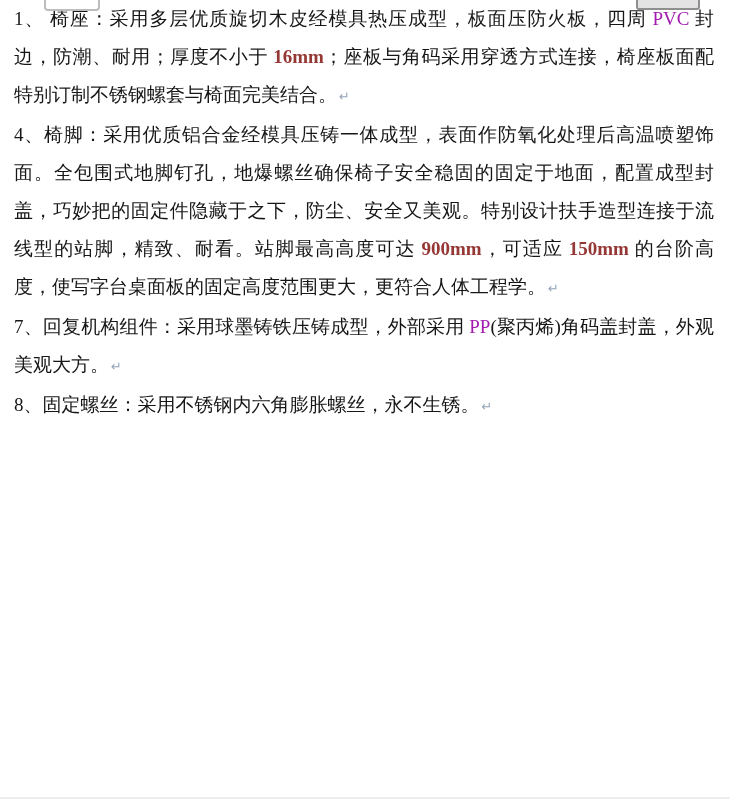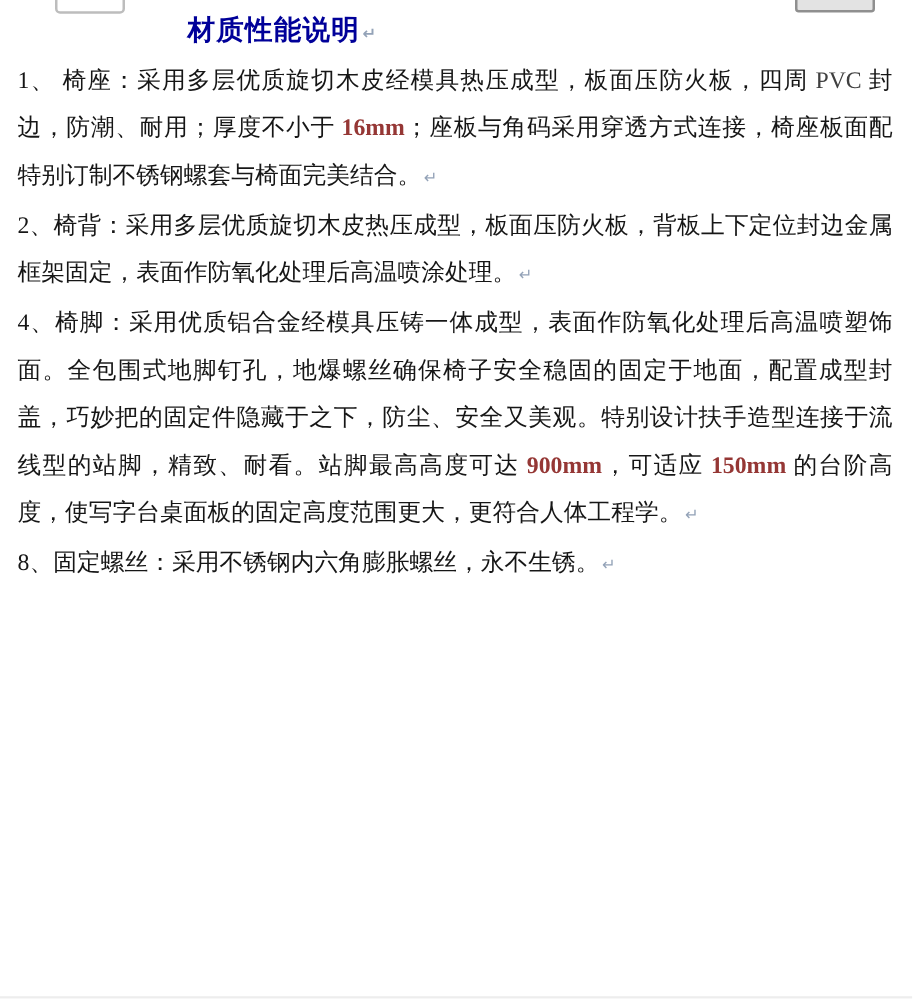--- a/index.html
+++ b/index.html
@@ -36,38 +36,37 @@
   .bodytext{padding:0 16px 0 14px;}
   .para{
     margin:0;
     font-size:19px;
     line-height:38px;
     text-align:justify;
     text-justify:inter-ideograph;
   }
   .run{white-space:pre-wrap;}
   .num{color:var(--number-color,#953735);font-weight:bold;}
-  .latin{color:#404040;}
+  .latin{color:#a21caf;}
   .pilcrow{
     color:var(--pilcrow-color,#94a3b8);
     font-size:13px;
     margin-left:2px;
     font-family:"DejaVu Sans",sans-serif;
   }
 </style>
 </head>
 <body>
 
 <div class="page">
   <div class="frag frag-left"></div>
   <div class="frag frag-right"></div>
 
-  <h1 class="title"><span>材质性能说明</span><span class="pilcrow">↵</span></h1>
 
   <div class="bodytext">
       <p class="para"><span class="run">1、 椅座：采用多层优质旋切木皮经模具热压成型，板面压防火板，四周 </span><span class="run latin">PVC</span><span class="run"> 封边，防潮、耐用；厚度不小于 </span><span class="run num">16mm</span><span class="run">；座板与角码采用穿透方式连接，椅座板面配特别订制不锈钢螺套与椅面完美结合。</span><span class="pilcrow">↵</span></p>
-      <p class="para"><span class="run">2、椅背：采用多层优质旋切木皮热压成型，板面压防火板，背板上下定位封边金属框架固定，表面作防氧化处理后高温喷涂处理。</span><span class="pilcrow">↵</span></p>
       <p class="para"><span class="run">4、椅脚：采用优质铝合金经模具压铸一体成型，表面作防氧化处理后高温喷塑饰面。全包围式地脚钉孔，地爆螺丝确保椅子安全稳固的固定于地面，配置成型封盖，巧妙把的固定件隐藏于之下，防尘、安全又美观。特别设计扶手造型连接于流线型的站脚，精致、耐看。站脚最高高度可达 </span><span class="run num">900mm</span><span class="run">，可适应 </span><span class="run num">150mm</span><span class="run"> 的台阶高度，使写字台桌面板的固定高度范围更大，更符合人体工程学。</span><span class="pilcrow">↵</span></p>
+      <p class="para"><span class="run">7、回复机构组件：采用球墨铸铁压铸成型，外部采用 </span><span class="run latin">PP</span><span class="run">(聚丙烯)角码盖封盖，外观美观大方。</span><span class="pilcrow">↵</span></p>
       <p class="para"><span class="run">8、固定螺丝：采用不锈钢内六角膨胀螺丝，永不生锈。</span><span class="pilcrow">↵</span></p>
     </div>
 
   <div class="page-bottom-edge"></div>
 </div>
 
 </body></html>

